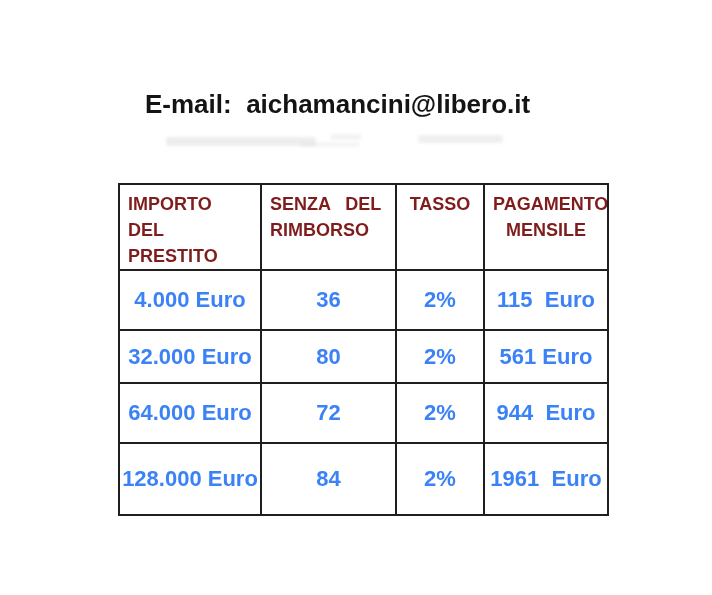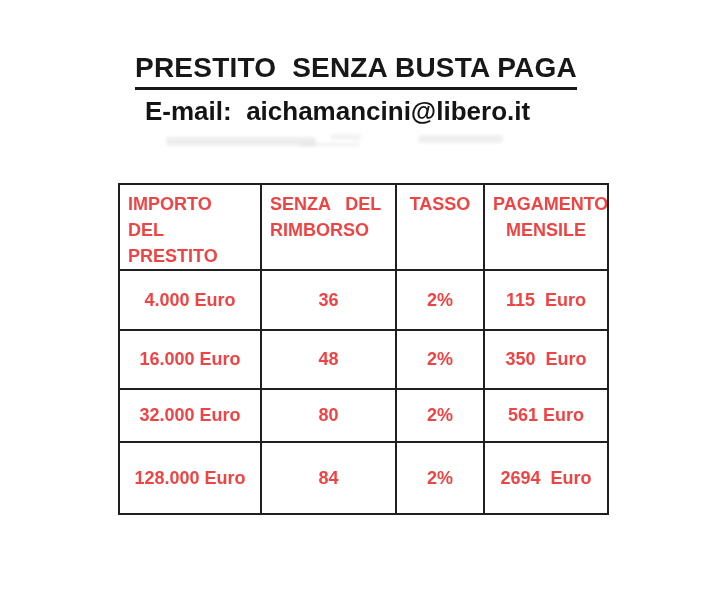--- a/index.html
+++ b/index.html
@@ -28,21 +28,21 @@
     font-size: 28px;
     font-weight: bold;
     letter-spacing: 0.2px;
     white-space: pre;
     color: #181818;
     border-bottom: 3px solid #181818;
     padding-bottom: 3px;
   }
   .email {
     position: absolute;
-    top: 96px;
+    top: 89px;
     left: 145px;
     font-size: 26px;
     font-weight: bold;
     white-space: pre;
     color: #141414;
   }
   .smudge {
     position: absolute;
     background: #d9d9d9;
     filter: blur(1.5px);
@@ -67,45 +67,42 @@
     white-space: pre-wrap;
     overflow: hidden;
   }
   table.loan th {
     vertical-align: top;
     font-size: 18px;
     line-height: 1.45;
     padding: 6px 8px 0 8px;
     height: 75px;
     box-sizing: border-box;
-    color: #ef4444;
+    color: #7f1d1d;
   }
   th.h-left   { text-align: left; }
   th.h-center { text-align: center; }
   table.loan td {
     vertical-align: middle;
     text-align: center;
-    font-size: 18px;
+    font-size: 22px;
     padding: 0;
-    color: #ef4444;
+    color: #3b82f6;
   }
   tr.r1 td { height: 58px; }
   tr.r2 td { height: 57px; }
   tr.r3 td { height: 51px; border-radius: 17px; }
   tr.r4 td { height: 58px; }
   tr.r5 td { height: 70px; }
 </style>
 </head>
 <body>
 
 <div class="canvas">
 
-  <div class="title-wrap">
-    <span class="title">PRESTITO  SENZA BUSTA PAGA</span>
-  </div>
 
   <div class="email">E-mail:  aichamancini@libero.it</div>
 
   <div class="smudge s1"></div>
   <div class="smudge s2"></div>
   <div class="smudge s3"></div>
   <div class="smudge s4"></div>
 
   <table class="loan">
     <colgroup>
@@ -125,34 +122,34 @@
 MENSILE</th>
       </tr>
     </thead>
     <tbody>
       <tr class="r1">
         <td>4.000 Euro</td>
         <td>36</td>
         <td>2%</td>
         <td>115  Euro</td>
       </tr>
-      <tr class="r2">
-        <td>16.000 Euro</td>
-        <td>48</td>
-        <td>2%</td>
-        <td>350  Euro</td>
-      </tr>
       <tr class="r3">
         <td>32.000 Euro</td>
         <td>80</td>
         <td>2%</td>
         <td>561 Euro</td>
       </tr>
+      <tr class="r4">
+        <td>64.000 Euro</td>
+        <td>72</td>
+        <td>2%</td>
+        <td>944  Euro</td>
+      </tr>
       <tr class="r5">
         <td>128.000 Euro</td>
         <td>84</td>
         <td>2%</td>
-        <td>2694  Euro</td>
+        <td>1961  Euro</td>
       </tr>
     </tbody>
   </table>
 
 </div>
 
 </body></html>

